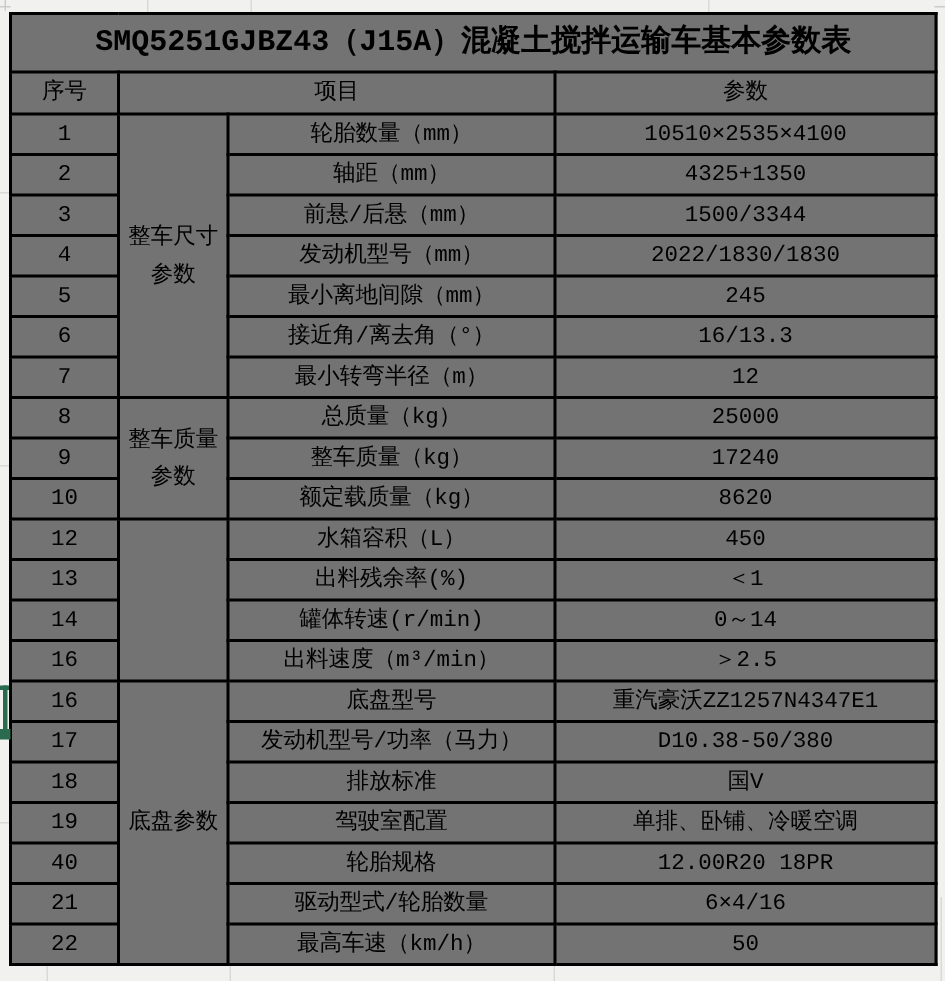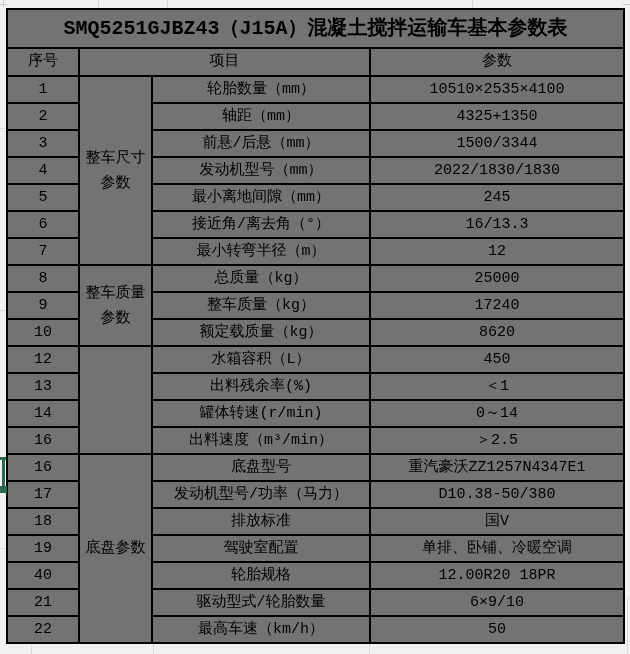--- a/index.html
+++ b/index.html
@@ -178,21 +178,21 @@
         <td>单排、卧铺、冷暖空调</td>
       </tr>
       <tr class="data-row">
         <td>40</td>
         <td>轮胎规格</td>
         <td>12.00R20 18PR</td>
       </tr>
       <tr class="data-row">
         <td>21</td>
         <td>驱动型式/轮胎数量</td>
-        <td>6×9/10</td>
+        <td>6×4/16</td>
       </tr>
       <tr class="data-row">
         <td>22</td>
         <td>最高车速（km/h）</td>
         <td>50</td>
       </tr>
     </tbody>
 </table>
 
 <div>

